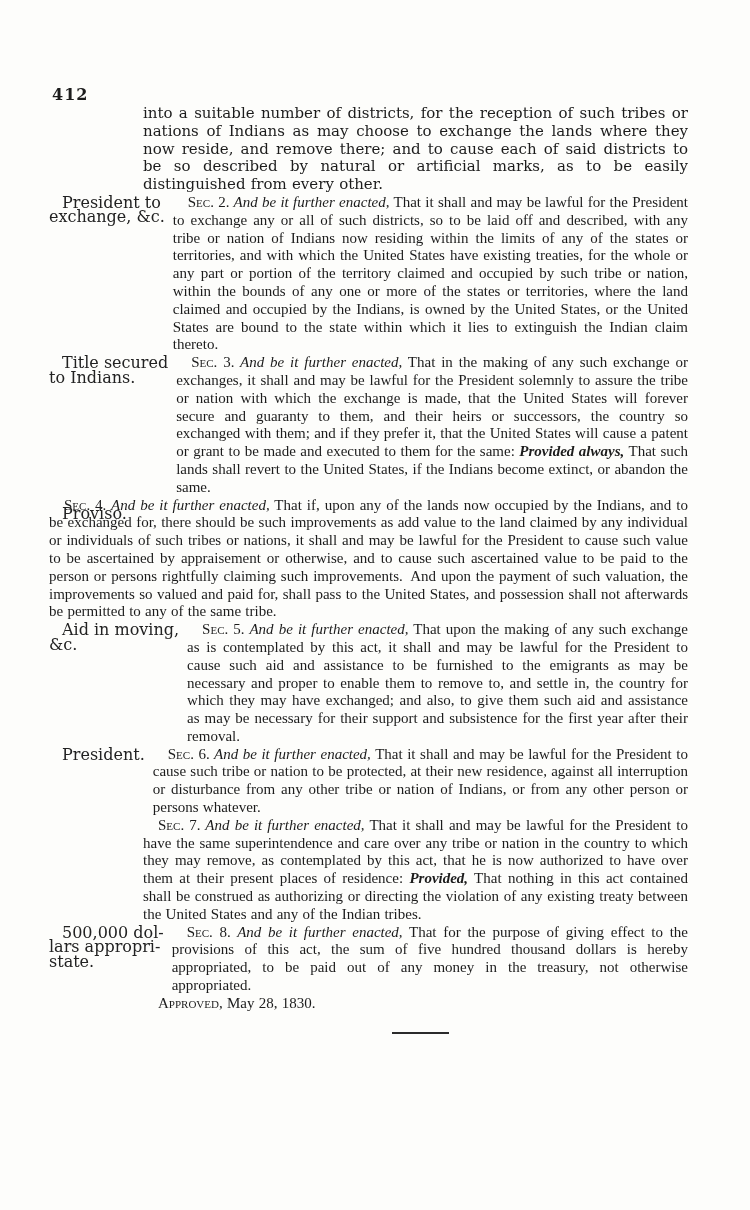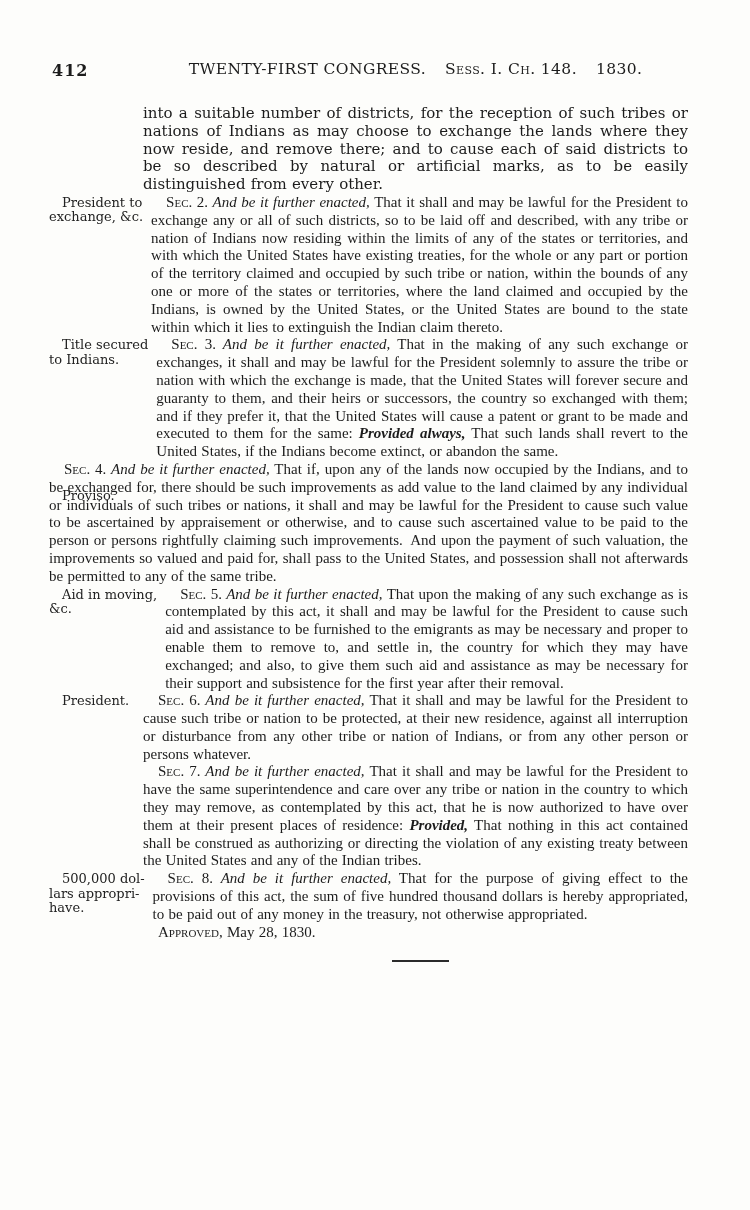--- a/index.html
+++ b/index.html
@@ -1,51 +1,46 @@
 <!DOCTYPE html>
 <html><head>
 <meta charset="utf-8">
 <style>
   html,body{margin:0;padding:0;background:#e8e8e6;}
   .page{
     position:relative;width:750px;height:1210px;margin:0 auto;
     background:#fdfdfb;color:#1c1c1c;overflow:hidden;
     font-family:"DejaVu Serif","Liberation Serif",serif;
   }
-  .running-header{position:absolute;top:60px;left:0;width:750px;height:22px;}
+  .running-header{position:absolute;top:84px;left:0;width:750px;height:22px;}
   .page-num{position:absolute;left:52px;top:1px;font-weight:bold;font-size:16px;letter-spacing:1px;}
   .header-center{margin-left:143px;width:545px;text-align:center;font-size:15.5px;white-space:nowrap;}
   .header-center .hc-part{letter-spacing:.4px;}
   .header-center .hc-session{font-variant:small-caps;margin-left:14px;}
   .header-center .hc-year{margin-left:14px;}
   .act-body{position:absolute;top:105px;left:49px;width:639px;}
   .sec-row{display:flex;align-items:flex-start;justify-content:center;}
   .note-cell{flex:0 0 94px;position:relative;box-sizing:border-box;padding-right:8px;}
-  .margin-note{font-size:13px;line-height:14.5px;padding-top:2px;color:#222;}
+  .margin-note{font-size:16px;line-height:14.5px;padding-top:2px;color:#222;}
   .margin-note .nline{white-space:nowrap;}
   .margin-note .nline.first{padding-left:13px;}
   .margin-note.floating{position:absolute;left:0;right:19px;margin-top:44px;}
   .para{flex:1;font-size:15px;line-height:17.8px;text-align:justify;word-spacing:.5px;}
   .para.indent{text-indent:15px;font-family:Liberation Serif, serif;}
   .s-sc{font-variant:small-caps;}
   .s-i{font-style:italic;}
   .s-bi{font-style:italic;font-weight:600;}
   .end-rule{margin-top:19px;margin-left:343px;width:57px;border-top:2px solid #2b2b2b;height:0;}
 </style>
 </head>
 <body>
 
 <div class="page">
   <div class="running-header">
     <span class="page-num">412</span>
-    <div class="header-center">
-      <span class="hc-part">TWENTY-FIRST CONGRESS.</span>
-      <span class="hc-part hc-session">Sess. I. Ch. 148.</span>
-      <span class="hc-part hc-year">1830.</span>
-    </div>
   </div>
 
   <div class="act-body" id="act-body">
       <div class="sec-row">
         <div class="note-cell"></div>
         <div class="para"><span>into a suitable number of districts, for the reception of such tribes or nations of Indians as may choose to exchange the lands where they now reside, and remove there; and to cause each of said districts to be so described by natural or artificial marks, as to be easily distinguished from every other.</span></div>
       </div>
       <div class="sec-row">
         <div class="note-cell">
           <div class="margin-note">
@@ -89,21 +84,21 @@
       </div>
       <div class="sec-row">
         <div class="note-cell"></div>
         <div class="para indent"><span class="s-sc">Sec. 7.</span><span class="s-i"> And be it further enacted,</span><span> That it shall and may be lawful for the President to have the same superintendence and care over any tribe or nation in the country to which they may remove, as contemplated by this act, that he is now authorized to have over them at their present places of residence: </span><span class="s-bi">Provided,</span><span> That nothing in this act contained shall be construed as authorizing or directing the violation of any existing treaty between the United States and any of the Indian tribes.</span></div>
       </div>
       <div class="sec-row">
         <div class="note-cell">
           <div class="margin-note">
             <div class="nline first">500,000 dol-</div>
             <div class="nline">lars appropri-</div>
-            <div class="nline">have.</div>
+            <div class="nline">state.</div>
           </div>
         </div>
         <div class="para indent"><span class="s-sc">Sec. 8.</span><span class="s-i"> And be it further enacted,</span><span> That for the purpose of giving effect to the provisions of this act, the sum of five hundred thousand dollars is hereby appropriated, to be paid out of any money in the treasury, not otherwise appropriated.</span></div>
       </div>
       <div class="sec-row">
         <div class="note-cell"></div>
         <div class="para indent"><span class="s-sc">Approved,</span><span> May 28, 1830.</span></div>
       </div>
       <div class="end-rule"></div>
     </div>

